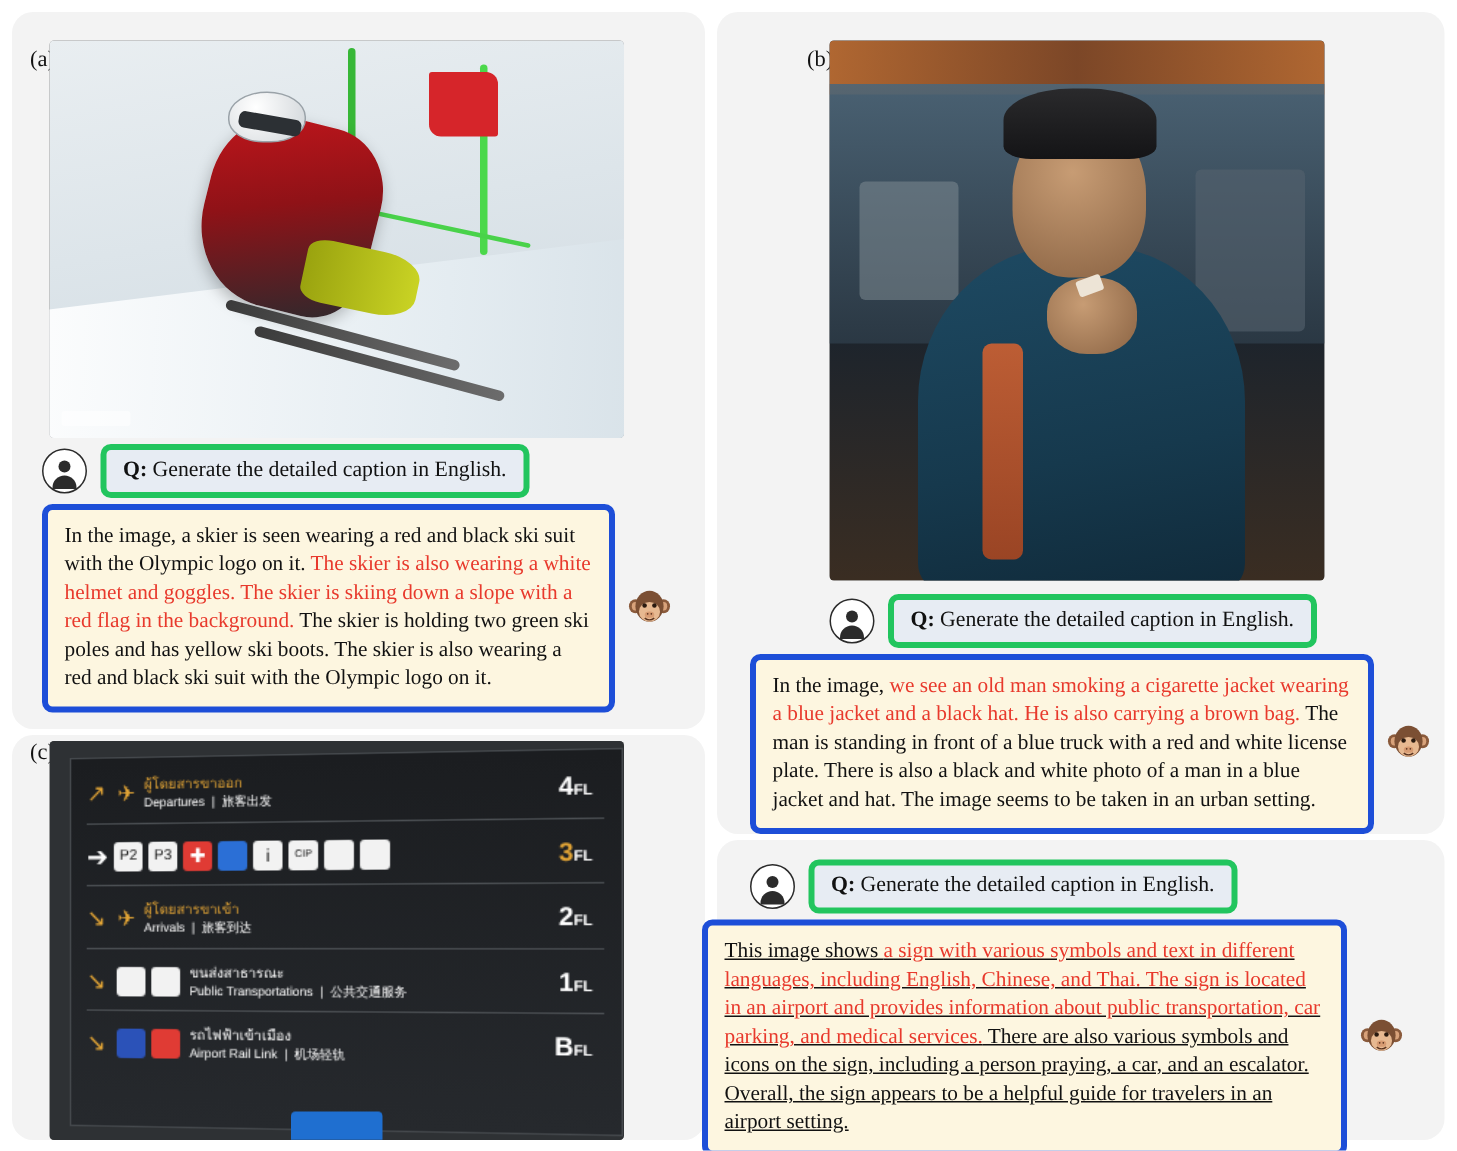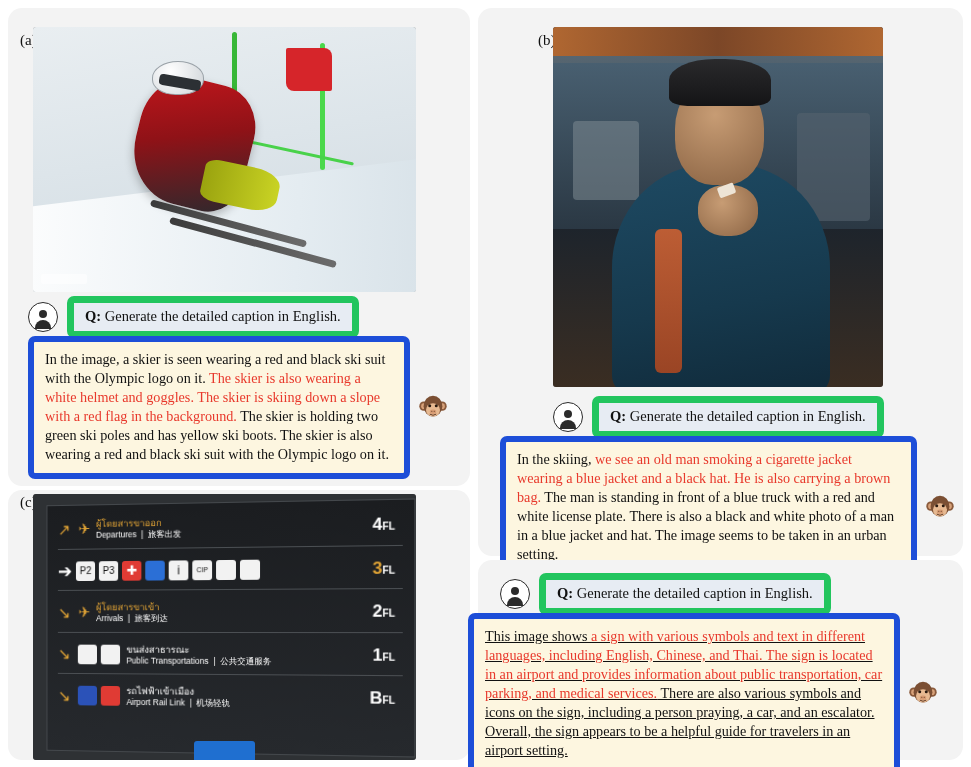--- a/index.html
+++ b/index.html
@@ -67,38 +67,38 @@
   }
   .avatar .body {
     position: absolute;
     width: 16px; height: 9px;
     border-radius: 8px 8px 0 0;
     background: #2b2b2b;
     margin-top: 14px;
   }
   .qbubble {
     background: #e7ecf3;
-    border: 7px solid #22c55e;
+    border: 4px solid #22c55e;
     border-radius: 7px;
     padding: 5px 11px 6px 11px;
     font-size: 14.5px;
     white-space: nowrap;
   }
   .qbubble b { font-weight: bold; }
 
   
   .arow {
     position: absolute;
     display: flex;
     align-items: center;
     gap: 8px;
   }
   .abubble {
     background: #fdf6e0;
-    border: 6px solid #1d4ed8;
+    border: 4px solid #1d4ed8;
     border-radius: 7px;
     padding: 8px 11px 9px 11px;
     font-size: 14.2px;
     line-height: 1.34;
     text-align: left;
   }
   .abubble .hl { color: #e8392c; }
 
   .monkey {
     width: 30px; height: 30px;
@@ -277,21 +277,21 @@
       <div class="body"></div>
   </div>
   <div class="qbubble">
     <b>Q:</b>
     <span>Generate the detailed caption in English.</span>
   </div>
 </div>
 
 <div class="arow" style="left:500px; top:436px; width:455px;">
   <div class="abubble" style="width:386px;">
-    <span>In the skiing, </span><span class="hl">we see an old man smoking a cigarette jacket wearing a blue jacket and a black hat. He is also carrying a brown bag.</span><span> The man is standing in front of a blue truck with a red and white license plate. There is also a black and white photo of a man in a blue jacket and hat. The image seems to be taken in an urban setting.</span>
+    <span>In the image, </span><span class="hl">we see an old man smoking a cigarette jacket wearing a blue jacket and a black hat. He is also carrying a brown bag.</span><span> The man is standing in front of a blue truck with a red and white license plate. There is also a black and white photo of a man in a blue jacket and hat. The image seems to be taken in an urban setting.</span>
   </div>
   <div class="monkey">
     <svg viewBox="0 0 32 32" width="30" height="30" aria-hidden="true">
       <ellipse cx="6" cy="14" rx="4.6" ry="5" fill="#8a5a3b"></ellipse>
       <ellipse cx="26" cy="14" rx="4.6" ry="5" fill="#8a5a3b"></ellipse>
       <ellipse cx="6" cy="14" rx="2.6" ry="3" fill="#d8a27a"></ellipse>
       <ellipse cx="26" cy="14" rx="2.6" ry="3" fill="#d8a27a"></ellipse>
       <ellipse cx="16" cy="14" rx="10" ry="11" fill="#7b4f33"></ellipse>
       <ellipse cx="16" cy="18" rx="7.5" ry="7" fill="#e7b991"></ellipse>
       <circle cx="12.5" cy="13.5" r="1.6" fill="#2a1a10"></circle>

